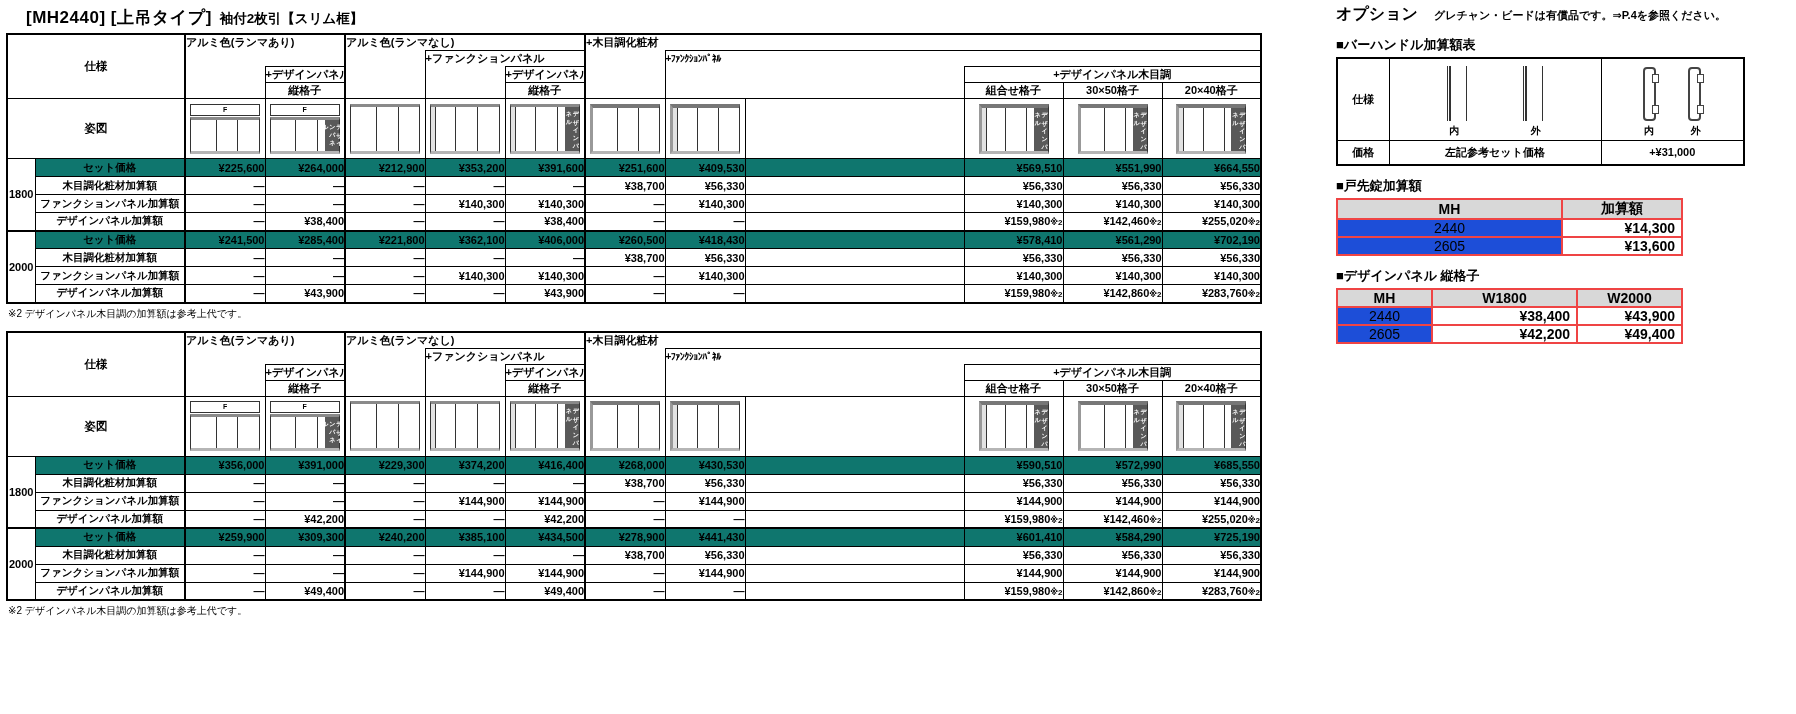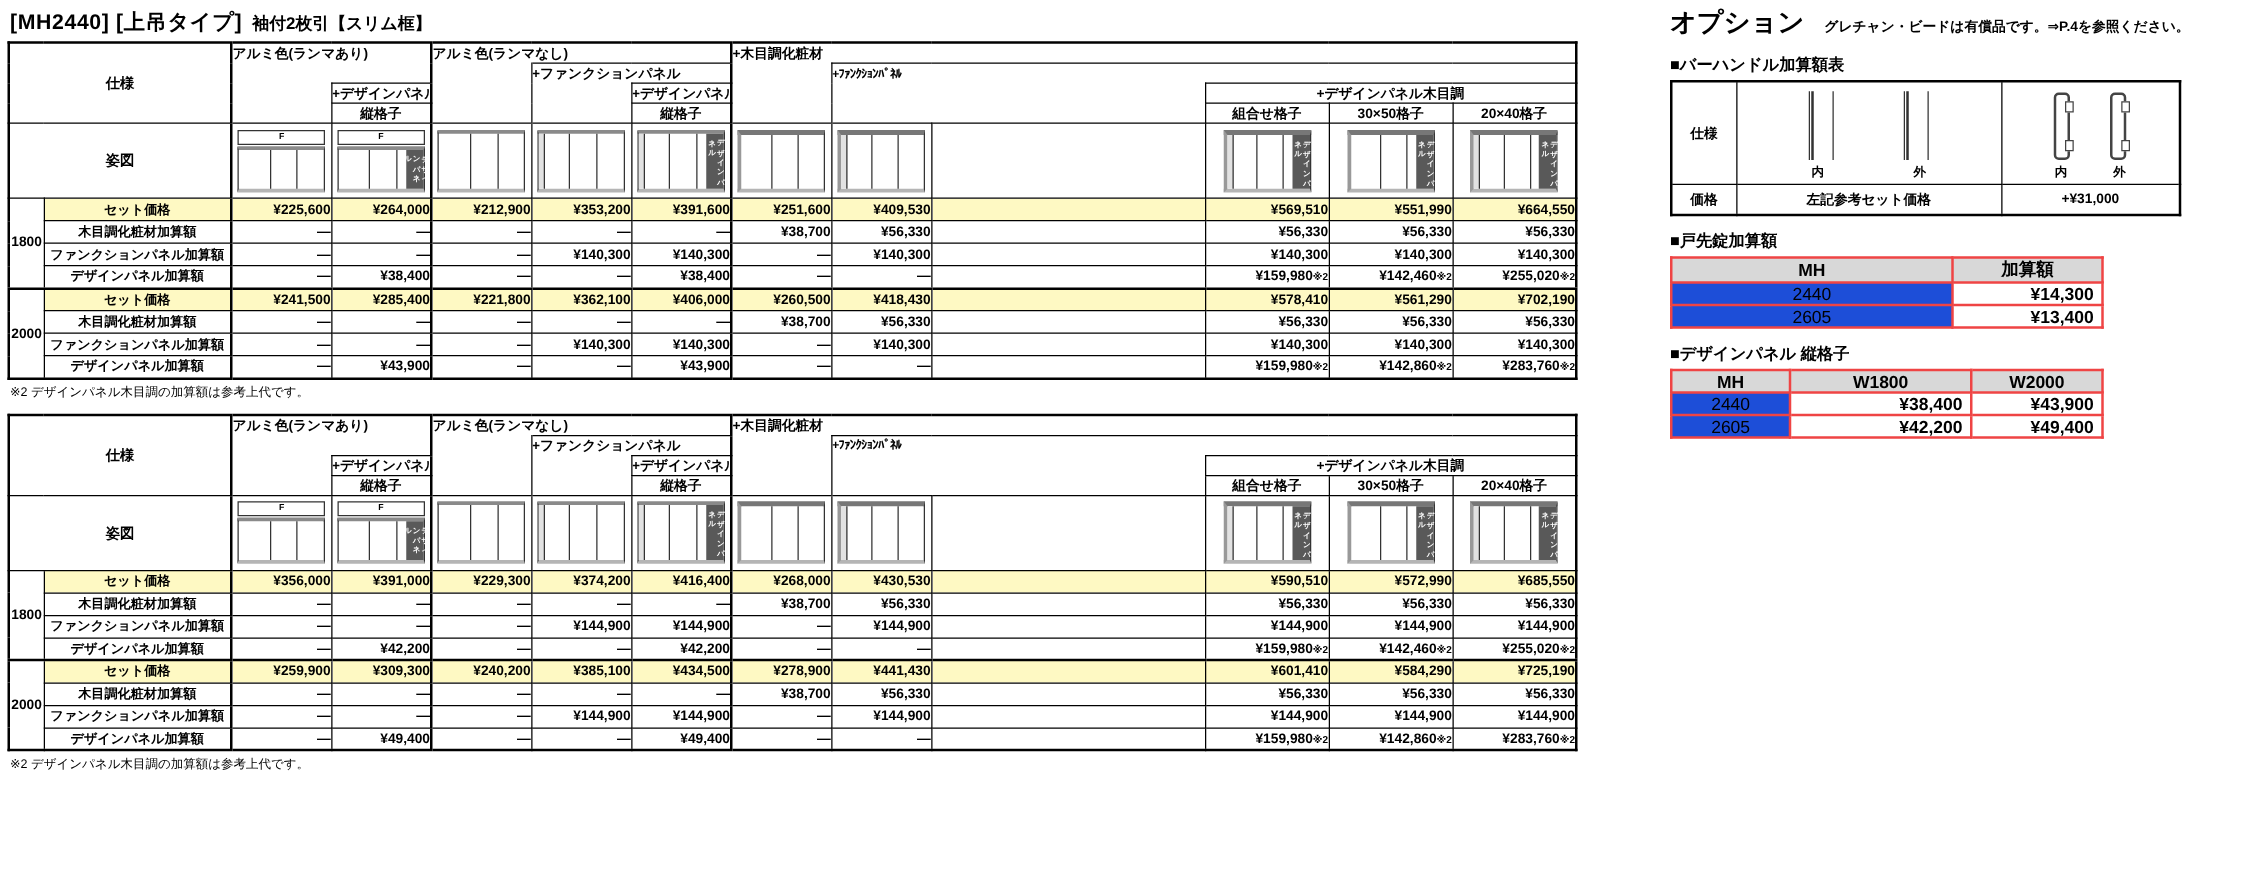--- a/index.html
+++ b/index.html
@@ -2,21 +2,21 @@
 <html><head>
 <meta charset="utf-8">
 <style>
   * { box-sizing: border-box; }
   html,body { margin:0; padding:0; }
   body {
     width:1796px; height:714px; position:relative; background:#fff; color:#000;
     font-family:"Liberation Sans","DejaVu Sans",sans-serif;
   }
   .main-col { position:absolute; left:6px; top:4px; width:1262px; }
-  .tbl-title { margin:2px 0 4px 2px; }
+  .tbl-title { margin:2px 0 4px 20px; }
   .ttl-main { font-size:17px; font-weight:bold; letter-spacing:0.5px; }
   .ttl-sub { font-size:13.5px; font-weight:bold; margin-left:8px; }
   .footnote { font-size:10px; margin:3px 0 10px 2px; }
 
   
   table.pt { border-collapse:collapse; table-layout:fixed; width:1256px; border:2px solid #000; }
   table.pt td { border:1px solid #000; padding:0; overflow:hidden; }
   .hr { height:15px; }
   .gh { font-size:11px; font-weight:bold; text-align:left; padding:0 3px; vertical-align:middle; white-space:nowrap; }
   .gh.hw { font-size:10px; letter-spacing:-0.5px; }
@@ -24,21 +24,21 @@
   .spec { font-size:11.5px; font-weight:bold; text-align:center; vertical-align:middle; }
   .nb-t{border-top-style:none!important} .nb-b{border-bottom-style:none!important}
   .nb-l{border-left-style:none!important} .nb-r{border-right-style:none!important}
   .bl2{border-left-width:2px!important} .br2{border-right-width:2px!important}
   .figrow td { height:60px; vertical-align:middle; border-bottom-width:2px; background:#fff; }
   .flbl { font-size:11.5px; font-weight:bold; text-align:center; }
   tbody.vals tr { height:18px; }
   td.rlbl { font-size:10.5px; font-weight:bold; text-align:center; white-space:nowrap; }
   td.grp { font-size:11px; font-weight:bold; text-align:center; background:#fff!important; }
   td.val { text-align:right; padding-right:4px; font-weight:bold; font-size:11px; white-space:nowrap; }
-  tr.set-row td { background:#fef9c3; }
+  tr.set-row td { background:#0f766e; }
   tr.grp-sep td { border-top:2px solid #000; }
   span.fn { font-size:8px; }
 
   
   .fig { position:relative; width:70px; height:50px; margin:2px auto; }
   .fig .fbody { position:absolute; left:0; right:0; top:0; bottom:0; border:1px solid #333;
     border-top:3px solid #8a8a8a; border-bottom:3px solid #b5b5b5; background:#fff; }
   .fig.ranma .fbody { top:13px; }
   .fig .ranma-box { position:absolute; top:0; left:0; right:0; height:12px; border:1px solid #333;
     font-size:7px; line-height:10px; text-align:center; font-weight:bold; background:#fff; }
@@ -46,21 +46,21 @@
   .fig .v1 { left:36%; } .fig .v2 { left:68%; }
   .fig .func-strip { position:absolute; left:0; top:0; bottom:0; width:5px; background:#e2e2e2; border-right:1px solid #333; }
   .fig .design-strip { position:absolute; right:0; top:0; bottom:0; width:14px; background:#595959;
     display:flex; align-items:center; justify-content:center; }
   .fig .vtxt { writing-mode:vertical-rl; font-size:6px; line-height:7px; color:#fff; letter-spacing:1px; }
   .fig.wood .fbody { border-top:4px solid #777; border-left:3px solid #999; }
 
   
   .opts { position:absolute; left:1336px; top:4px; width:445px; }
   .opt-head { display:flex; align-items:baseline; gap:16px; }
-  .opt-title { font-size:21px; font-weight:bold; }
+  .opt-title { font-size:16px; font-weight:bold; }
   .opt-note { font-size:11px; font-weight:bold; }
   .opt-h { font-size:13px; font-weight:bold; margin:11px 0 3px 0; }
   table.bh { border-collapse:collapse; border:2px solid #000; }
   table.bh td { border:1px solid #000; }
   .bh-lbl { width:52px; text-align:center; font-size:11px; font-weight:bold; }
   .bh-figcell { width:212px; vertical-align:bottom; padding:4px 0 2px 0; }
   .bh-figcell2 { width:143px; vertical-align:bottom; padding:4px 0 2px 0; }
   .bh-price { height:24px; text-align:center; font-size:11px; font-weight:bold; }
   .fp-wrap { display:flex; justify-content:space-around; align-items:flex-end; height:58px; padding:0 30px; }
   .fp-group { display:flex; gap:15px; align-items:flex-end; }
@@ -688,21 +688,21 @@
         <tr>
       <th>MH</th>
       <th>加算額</th>
     </tr>
     <tr>
       <td class="mh">2440</td>
       <td class="oval">¥14,300</td>
     </tr>
     <tr>
       <td class="mh">2605</td>
-      <td class="oval">¥13,400</td>
+      <td class="oval">¥13,600</td>
     </tr>
   </tbody>
     </table>
 
   <div class="opt-h">■デザインパネル 縦格子</div>
   <table class="ot">
     <colgroup>
         <col style="width:95px">
         <col style="width:145px">
         <col style="width:105px">

